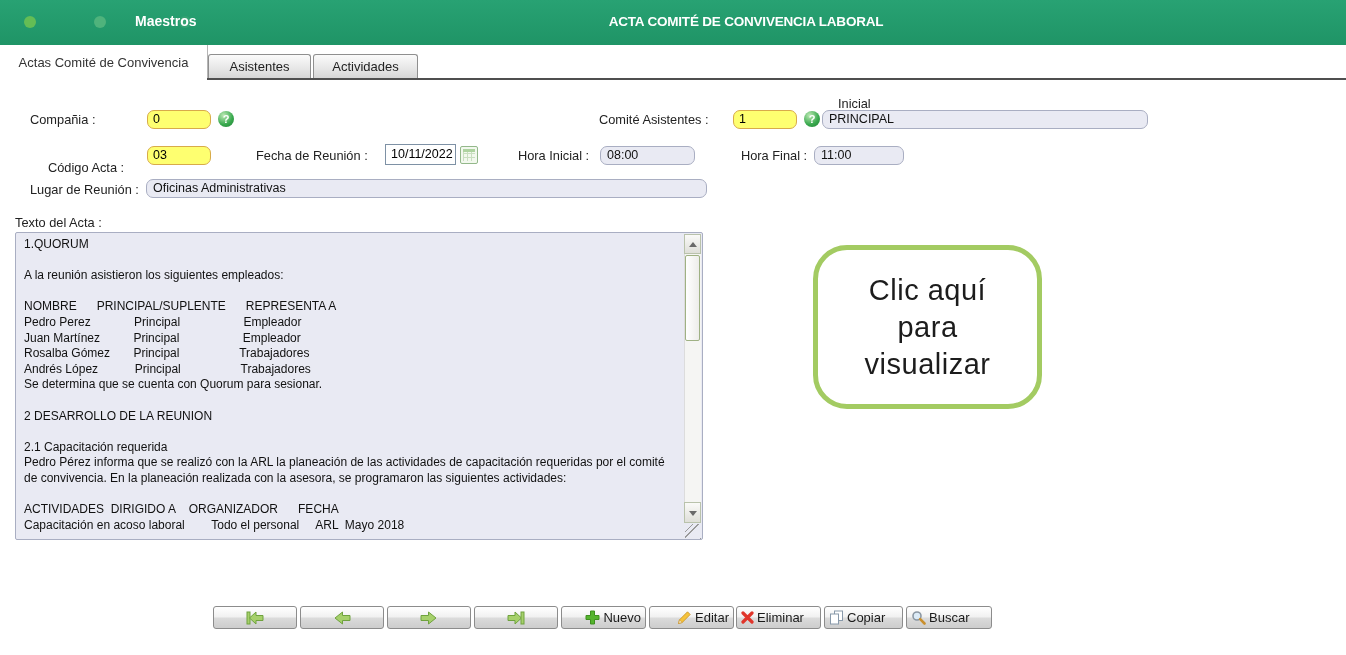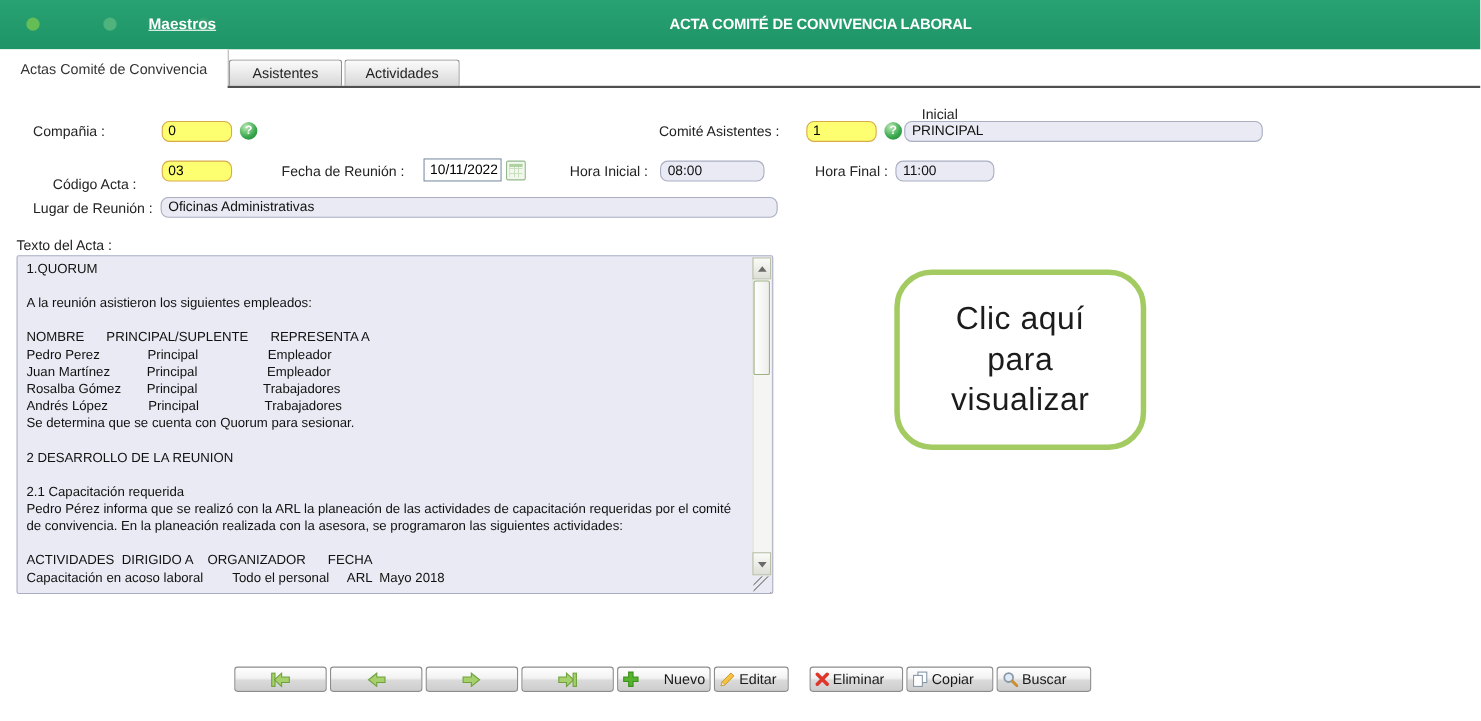--- a/index.html
+++ b/index.html
@@ -6,21 +6,21 @@
   .app{position:relative;width:1346px;height:655px;background:#ffffff;
        font-family:"Liberation Sans",sans-serif;overflow:hidden;}
 
   
   .topbar{position:absolute;left:0;top:0;width:1346px;height:45px;
           background:linear-gradient(180deg,#28a273 0%,#1f9466 100%);}
   .dot{position:absolute;top:16px;width:12px;height:12px;border-radius:50%;}
   .d1{left:24px;background:#64bd55;}
   .d2{left:94px;background:#4fb37c;}
   .d3{left:179px;background:#35a273;}
-  .app-label{position:absolute;left:135px;top:13px;color:#fff;font-size:14px;font-weight:bold;text-decoration:underline;}
+  .app-label{position:absolute;left:135px;top:13px;color:#fff;font-size:14px;font-weight:bold;}
   .main-title{position:absolute;left:0;top:14px;width:100%;text-align:center;
               padding-left:146px;box-sizing:border-box;color:#fff;font-weight:bold;
               font-size:13.5px;letter-spacing:-0.2px;}
 
   
   .tabstrip{position:absolute;left:0;top:45px;width:1346px;height:35px;background:#fff;}
   .tab-active{position:absolute;left:0;top:0;width:207px;height:35px;background:#fff;
               border-right:1px solid #b5b5b5;display:flex;align-items:center;
               justify-content:center;font-size:13px;color:#333;}
   .tab{position:absolute;top:9px;height:24px;background:linear-gradient(180deg,#fbfbfb 0%,#e8e8e8 55%,#d6d6d6 100%);
@@ -188,28 +188,28 @@
       <path d="M1 4.5 H8.5 V1 L16 7 L8.5 13 V9.5 H1 Z" fill="#a6d06b" stroke="#6fa23e"></path>
     </svg>
   </button>
   <button class="tbtn" style="left:474px;width:84px;">
     <svg width="20" height="14" viewBox="0 0 20 14">
       <path d="M2 4.5 H9 V1 L15.5 7 L9 13 V9.5 H2 Z" fill="#a6d06b" stroke="#6fa23e"></path>
       <rect x="15" y="1" width="3" height="12" fill="#a6d06b" stroke="#6fa23e"></rect>
     </svg>
   </button>
 
-  <button class="tbtn" style="left:561px;width:85px;justify-content:space-between;">
+  <button class="tbtn" style="left:561px;width:85px;justify-content:flex-end;">
     <svg width="15" height="15" viewBox="0 0 15 15">
       <path d="M5.5 1 h4 v4.5 H14 v4 H9.5 V14 h-4 V9.5 H1 v-4 h4.5 Z" fill="#55b42e" stroke="#3e8f1f"></path>
     </svg>
     <span class="cap">Nuevo</span>
   </button>
 
-  <button class="tbtn" style="left:649px;width:68px;justify-content:flex-start;">
+  <button class="tbtn" style="left:649px;width:85px;justify-content:flex-end;">
     <svg width="15" height="15" viewBox="0 0 15 15">
       <path d="M1.5 13.5 L2.5 9.8 L10.5 1.8 L13.2 4.5 L5.2 12.5 Z" fill="#f5c33b" stroke="#c79126" stroke-width="0.8"></path>
       <path d="M1.5 13.5 L2.5 9.8 L5.2 12.5 Z" fill="#f7e9c8" stroke="#c79126" stroke-width="0.6"></path>
     </svg>
     <span class="cap">Editar</span>
   </button>
 
   <button class="tbtn" style="left:736px;width:85px;justify-content:flex-start;">
     <svg width="13" height="13" viewBox="0 0 13 13">
       <path d="M2 2 L11 11 M11 2 L2 11" stroke="#e0352b" stroke-width="3.2" stroke-linecap="round" fill="none"></path>

